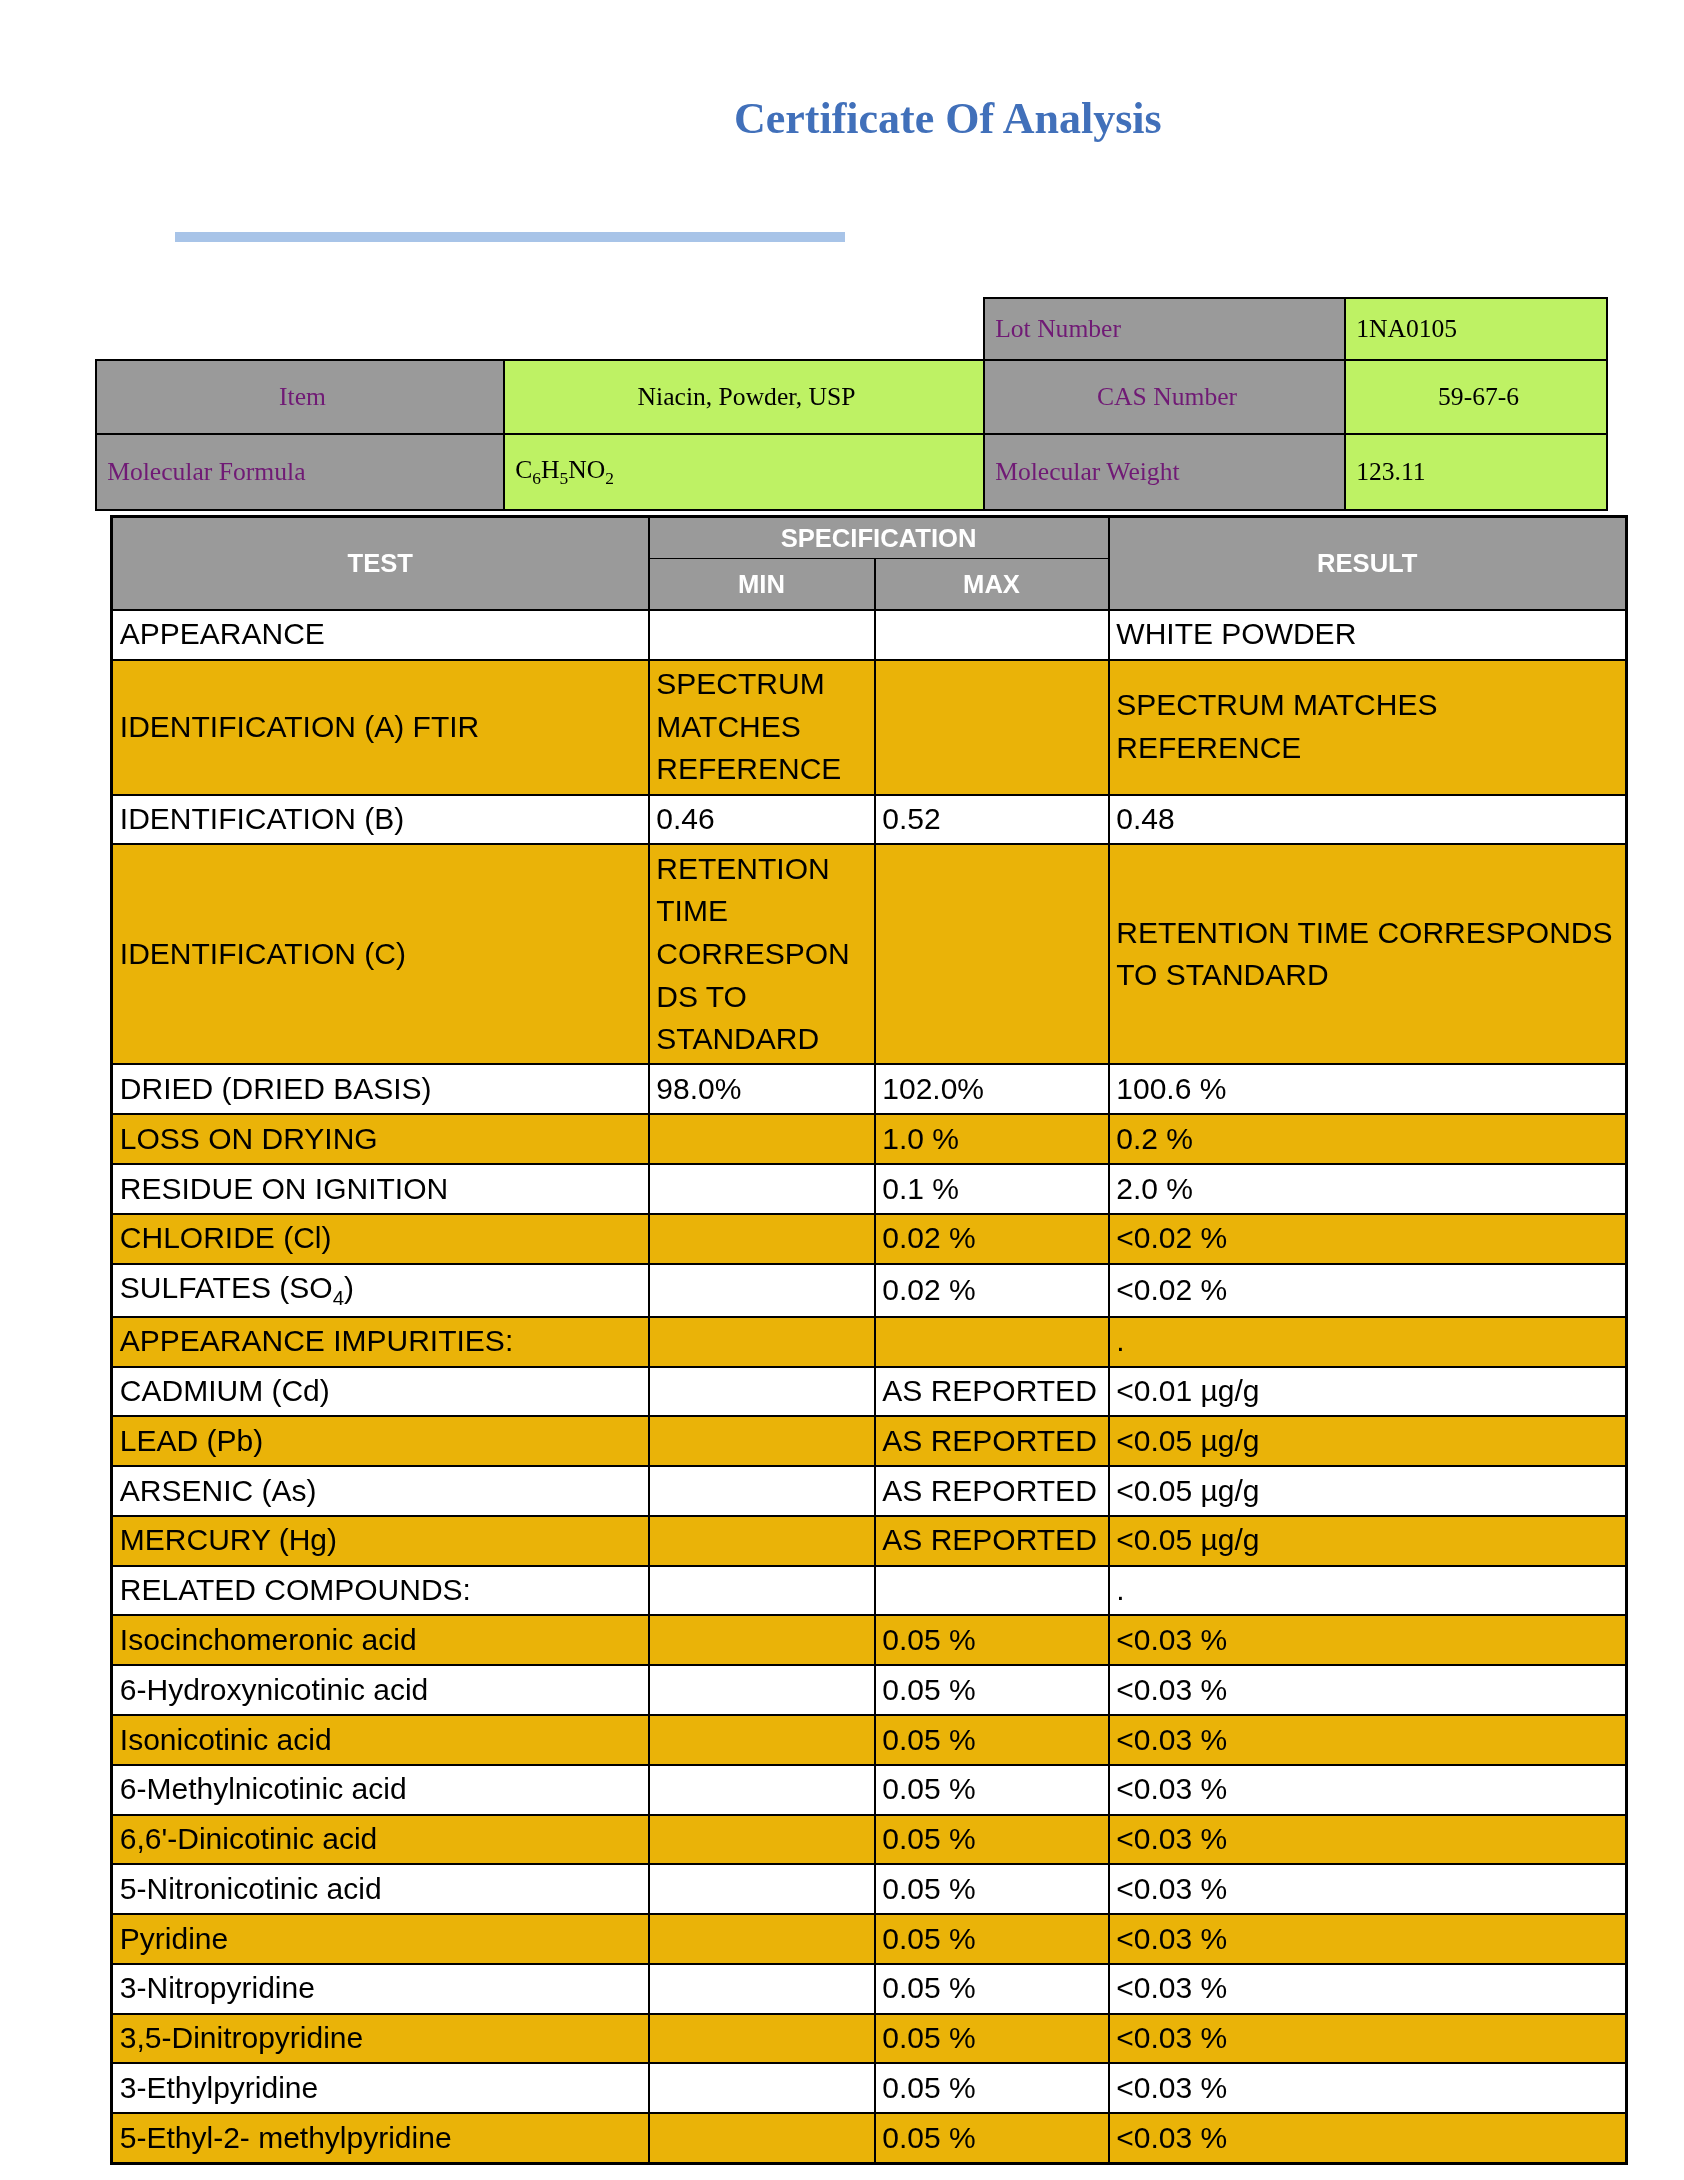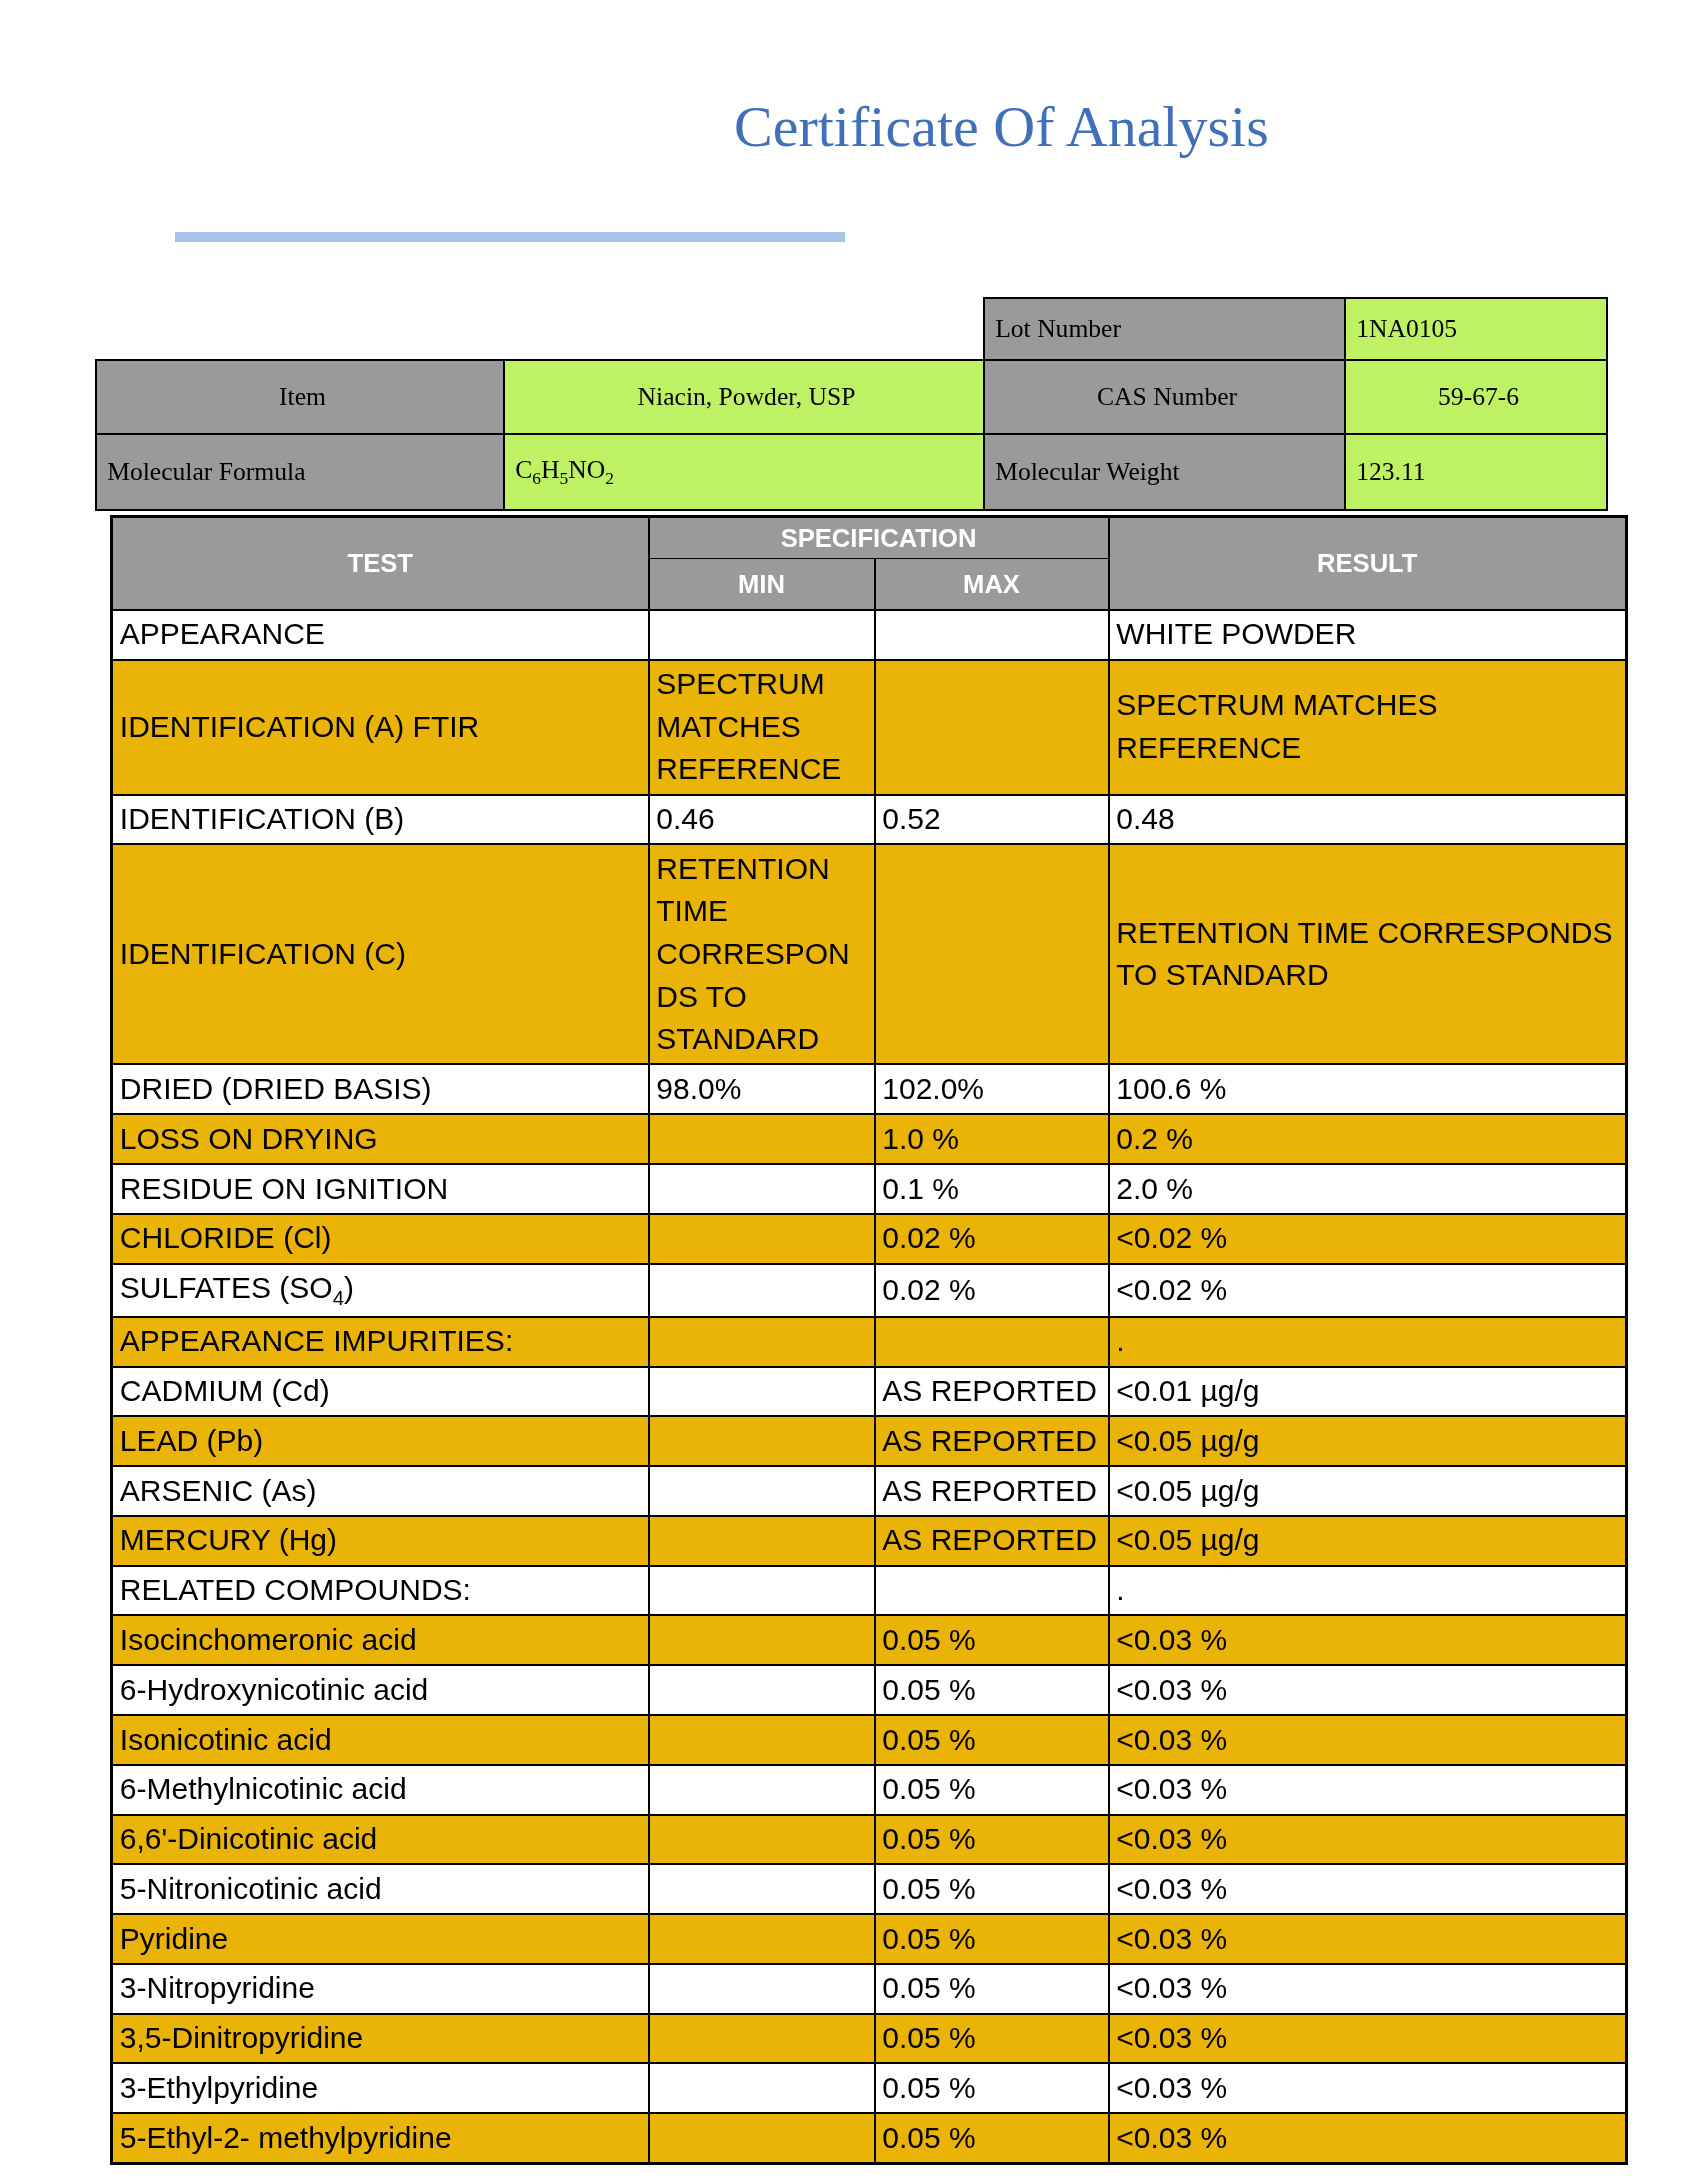--- a/index.html
+++ b/index.html
@@ -2,37 +2,37 @@
 <html style="font-size:13.6px"><head>
 <meta charset="utf-8">
 <style>
   html, body { margin: 0; padding: 0; background: #ffffff; }
   body { width: 1685px; height: 2181px; position: relative; font-family: "DejaVu Sans", sans-serif; }
   .page { position: absolute; inset: 0; background: #ffffff; }
 
   
   .title {
     position: absolute; left: 734px; top: 95px; margin: 0;
-    font-family: "Liberation Serif", serif; font-weight: normal;
-    font-size: 58px; line-height: 1.1; color: #4170ba; white-space: nowrap;
+    font-family: "Liberation Serif", serif; font-weight: bold;
+    font-size: 44px; line-height: 1.1; color: #4170ba; white-space: nowrap;
   }
   .title-underline {
     position: absolute; left: 175px; top: 232px; width: 670px; height: 10.2px;
     background: #a8c4e8;
   }
 
   
   .info-table {
     position: absolute; left: 95px; top: 297px;
     border-collapse: collapse; table-layout: fixed;
     font-family: "Liberation Serif", serif; font-size: 25.6px; color: #000;
   }
   .info-table td { border: 2.6px solid #000; padding: 3.4px 5.1px 3.4px 10.2px; vertical-align: middle; }
   .info-table td.ghost { border: none; background: #ffffff; }
-  .info-table td.ilabel { background: #9a9a9a; color: #000000; }
+  .info-table td.ilabel { background: #9a9a9a; color: #701a75; }
   .info-table td.ivalue { background: #bef264; color: #000000; }
   .info-table tr.r1 td { height: 53px; }
   .info-table tr.r2 td { height: 65px; text-align: center; }
   .info-table tr.r3 td { height: 68px; }
   .info-table sub { font-size: 0.68em; }
 
   
   .main-table {
     position: absolute; left: 110px; top: 515px; width: 1515px;
     border-collapse: collapse; table-layout: fixed;

